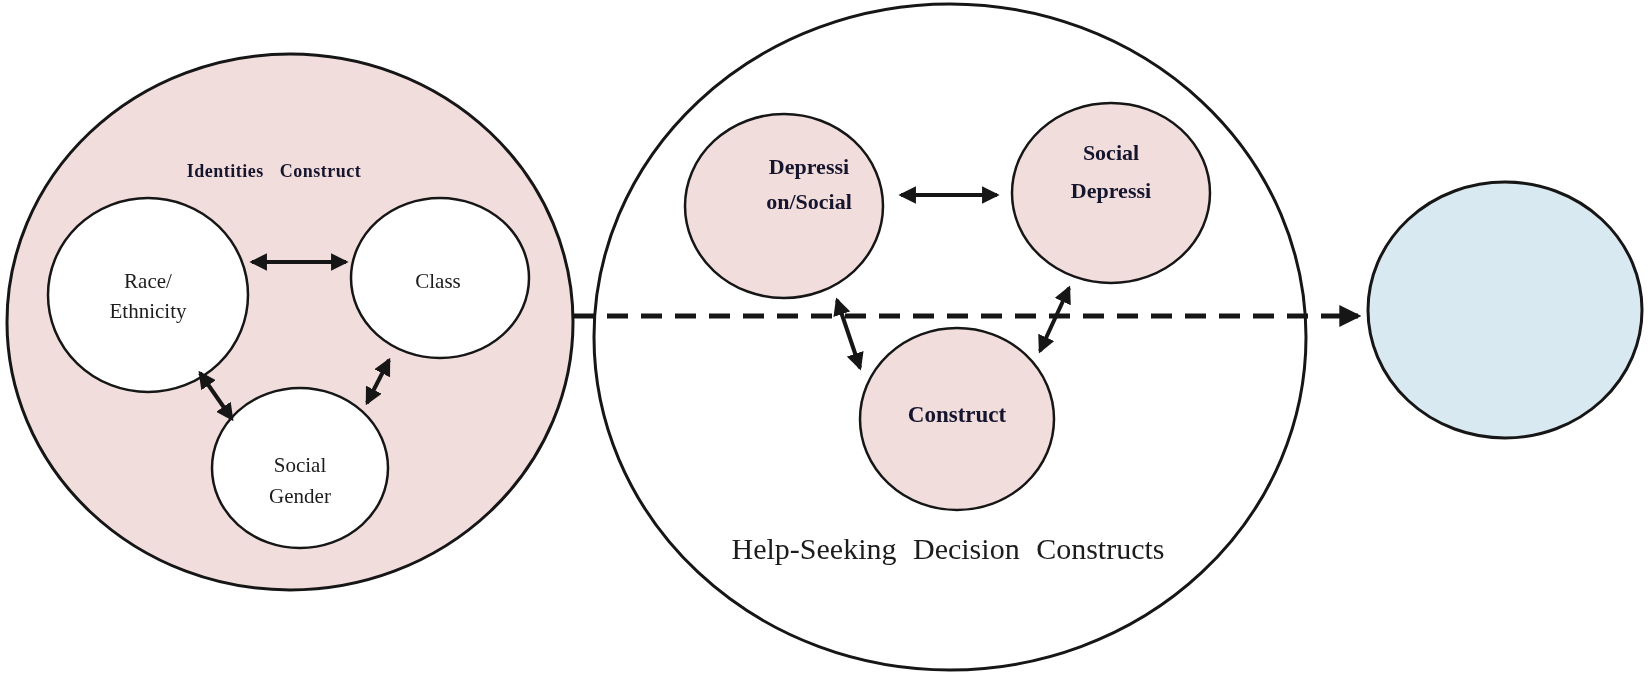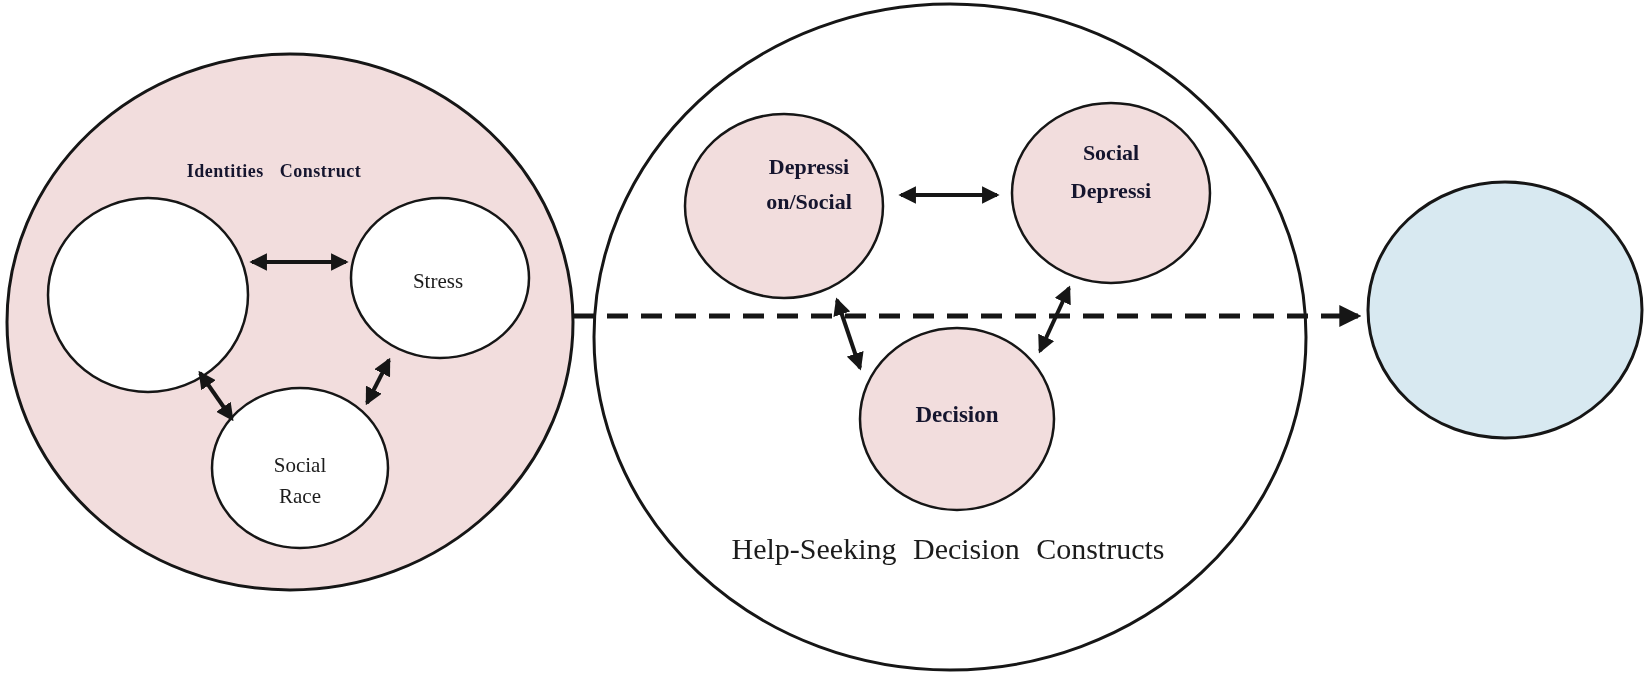--- a/index.html
+++ b/index.html
@@ -68,36 +68,40 @@
     <line x1="252" y1="262" x2="346" y2="262" style="stroke:var(--outline);stroke-width:4" marker-start="url(#ah)" marker-end="url(#ah)"></line>
     <line x1="200" y1="373" x2="232" y2="419" style="stroke:var(--outline);stroke-width:4" marker-start="url(#ah)" marker-end="url(#ah)"></line>
     <line x1="389" y1="360" x2="367" y2="403" style="stroke:var(--outline);stroke-width:4" marker-start="url(#ah)" marker-end="url(#ah)"></line>
     <line x1="901" y1="195" x2="997" y2="195" style="stroke:var(--outline);stroke-width:4" marker-start="url(#ah)" marker-end="url(#ah)"></line>
     <line x1="837" y1="300" x2="860" y2="368" style="stroke:var(--outline);stroke-width:4" marker-start="url(#ah)" marker-end="url(#ah)"></line>
     <line x1="1069" y1="288" x2="1040" y2="351" style="stroke:var(--outline);stroke-width:4" marker-start="url(#ah)" marker-end="url(#ah)"></line>
   </svg>
 
   <div class="lbl bold identities-title">Identities Construct</div>
 
+  <div class="lbl race-label">
+    <span class="line">Race/</span>
+    <span class="line">Ethnicity</span>
+  </div>
 
-  <div class="lbl gender-label">Stress</div>
+  <div class="lbl gender-label">Class</div>
 
   <div class="lbl social-class-label">
     <span class="line">Social</span>
-    <span class="line">Race</span>
+    <span class="line">Gender</span>
   </div>
 
   <div class="lbl bold depression-label">
     <span class="line">Depressi</span>
     <span class="line">on/Social</span>
   </div>
 
   <div class="lbl bold social-support-label">
     <span class="line">Social</span>
     <span class="line">Depressi</span>
   </div>
 
-  <div class="lbl bold wellness-label">Decision</div>
+  <div class="lbl bold wellness-label">Construct</div>
 
   <div class="lbl decision-label">Help-Seeking Decision Constructs</div>
 
 
 </div>
 
 </body></html>

